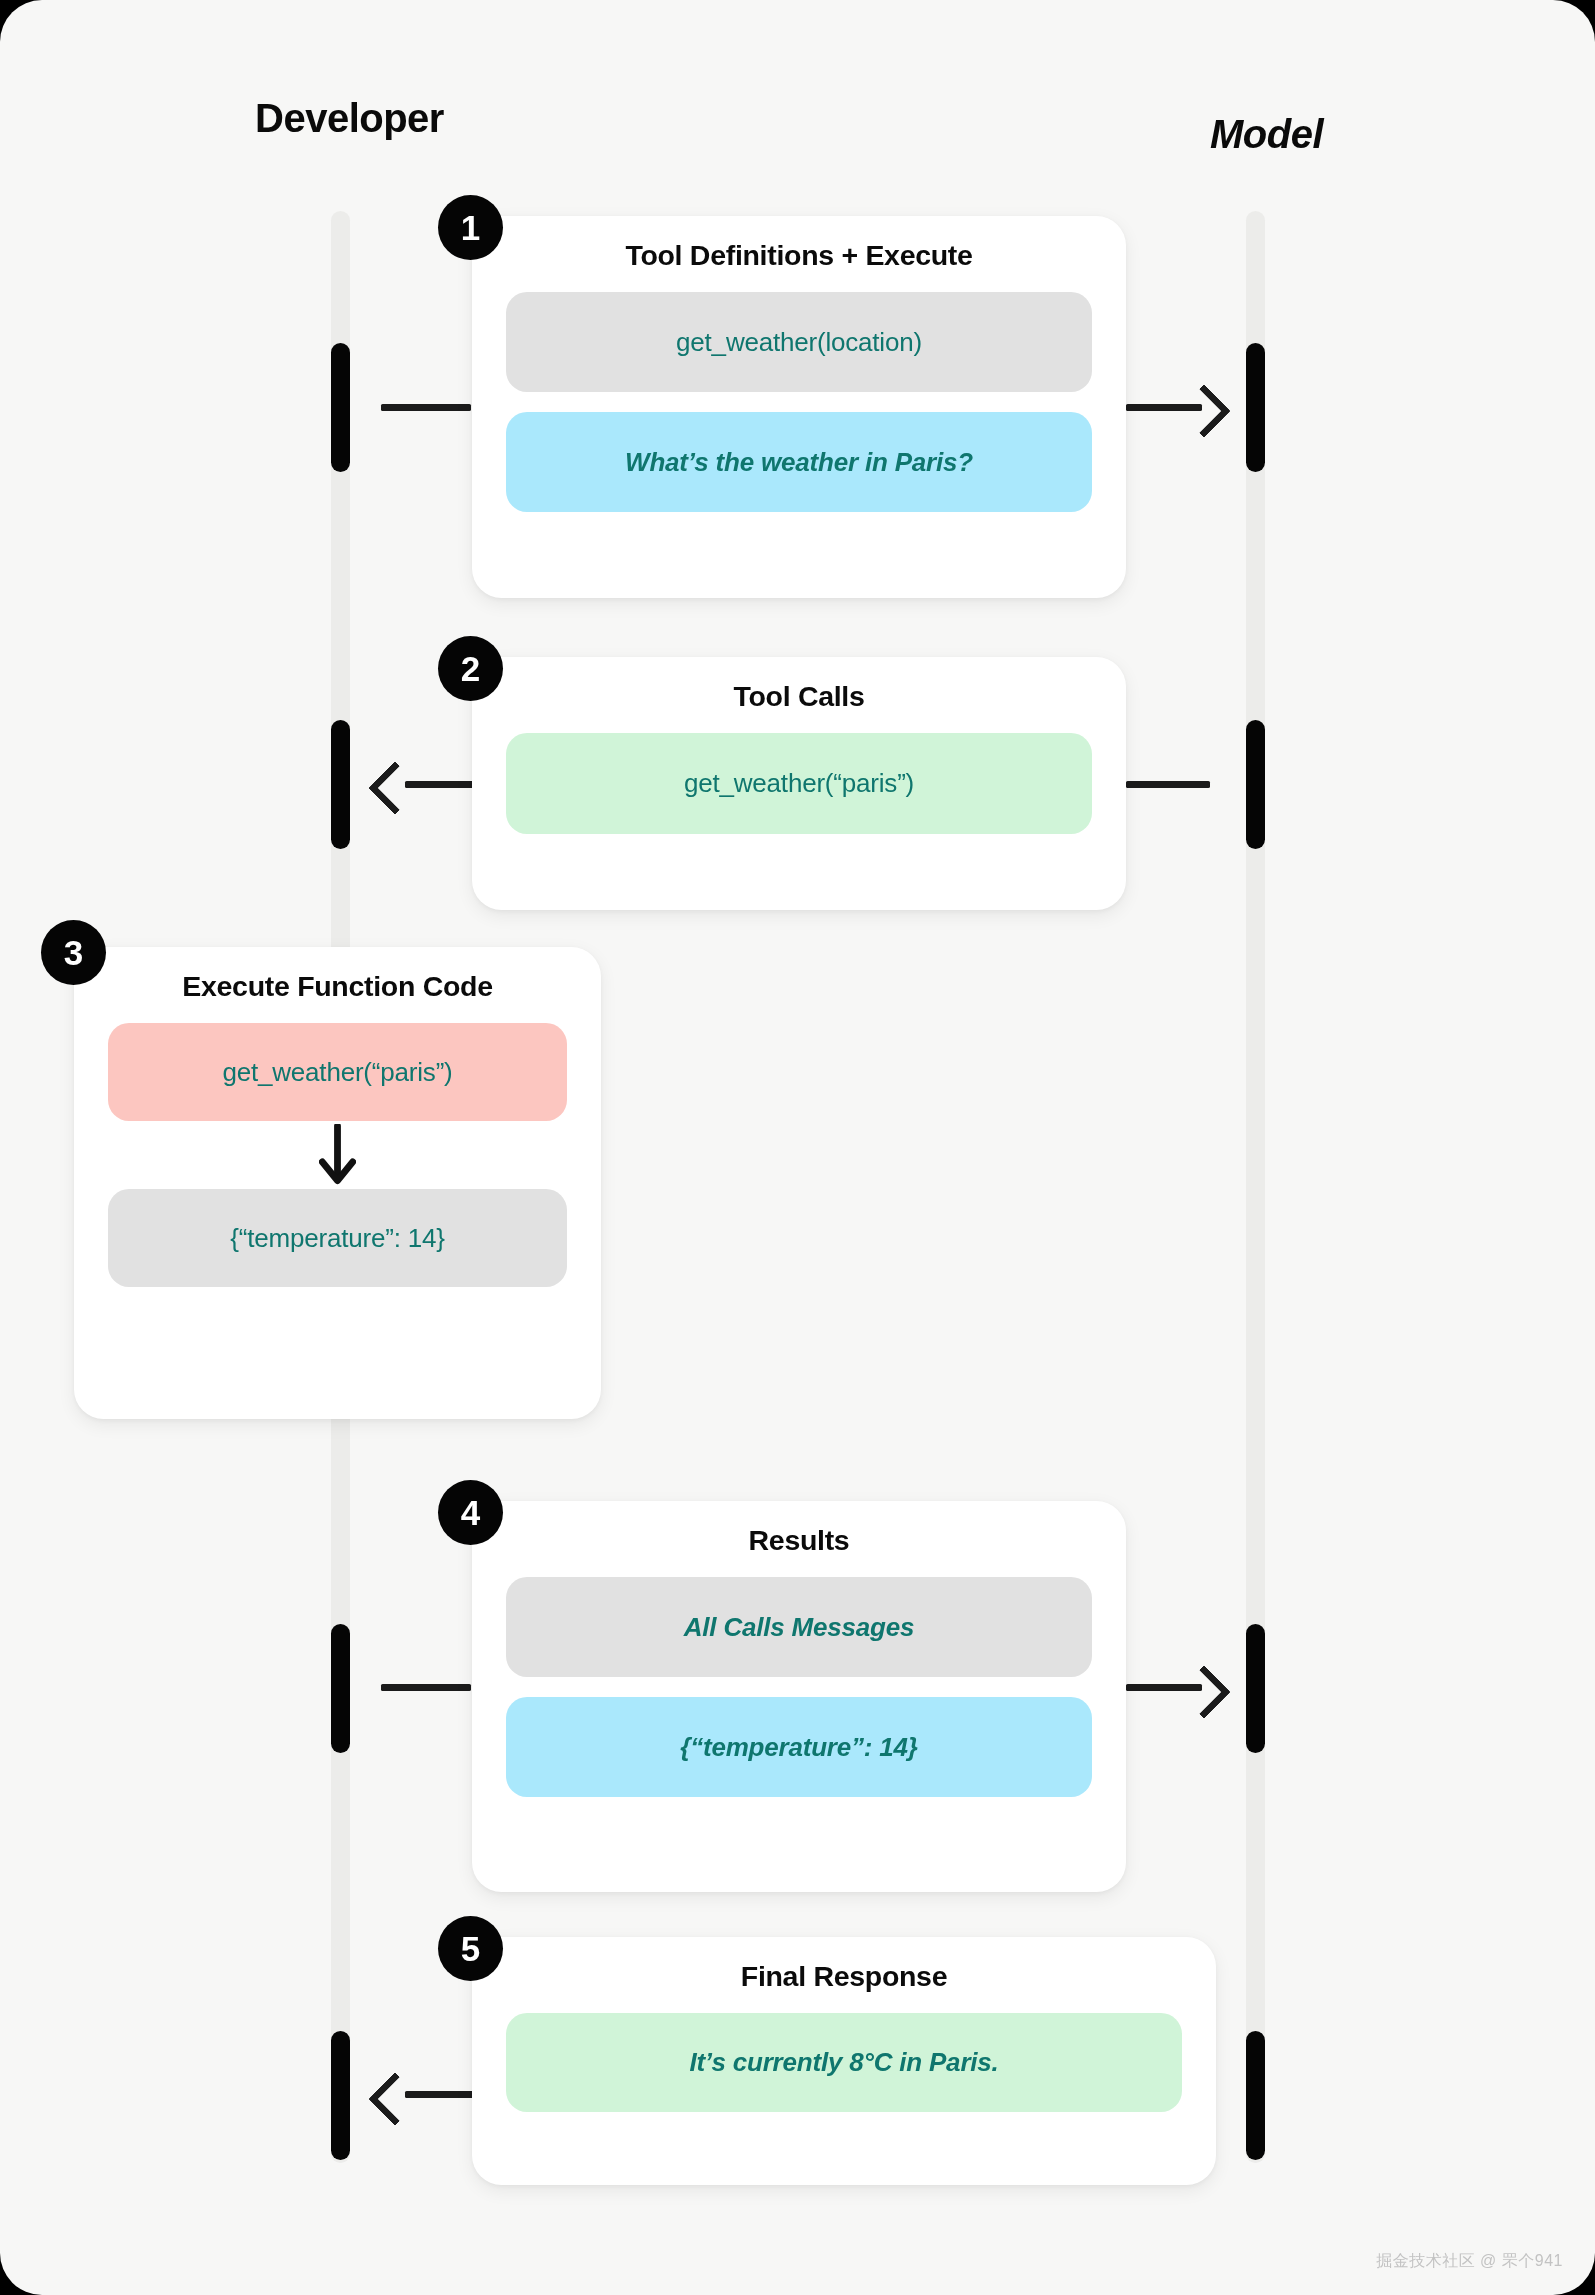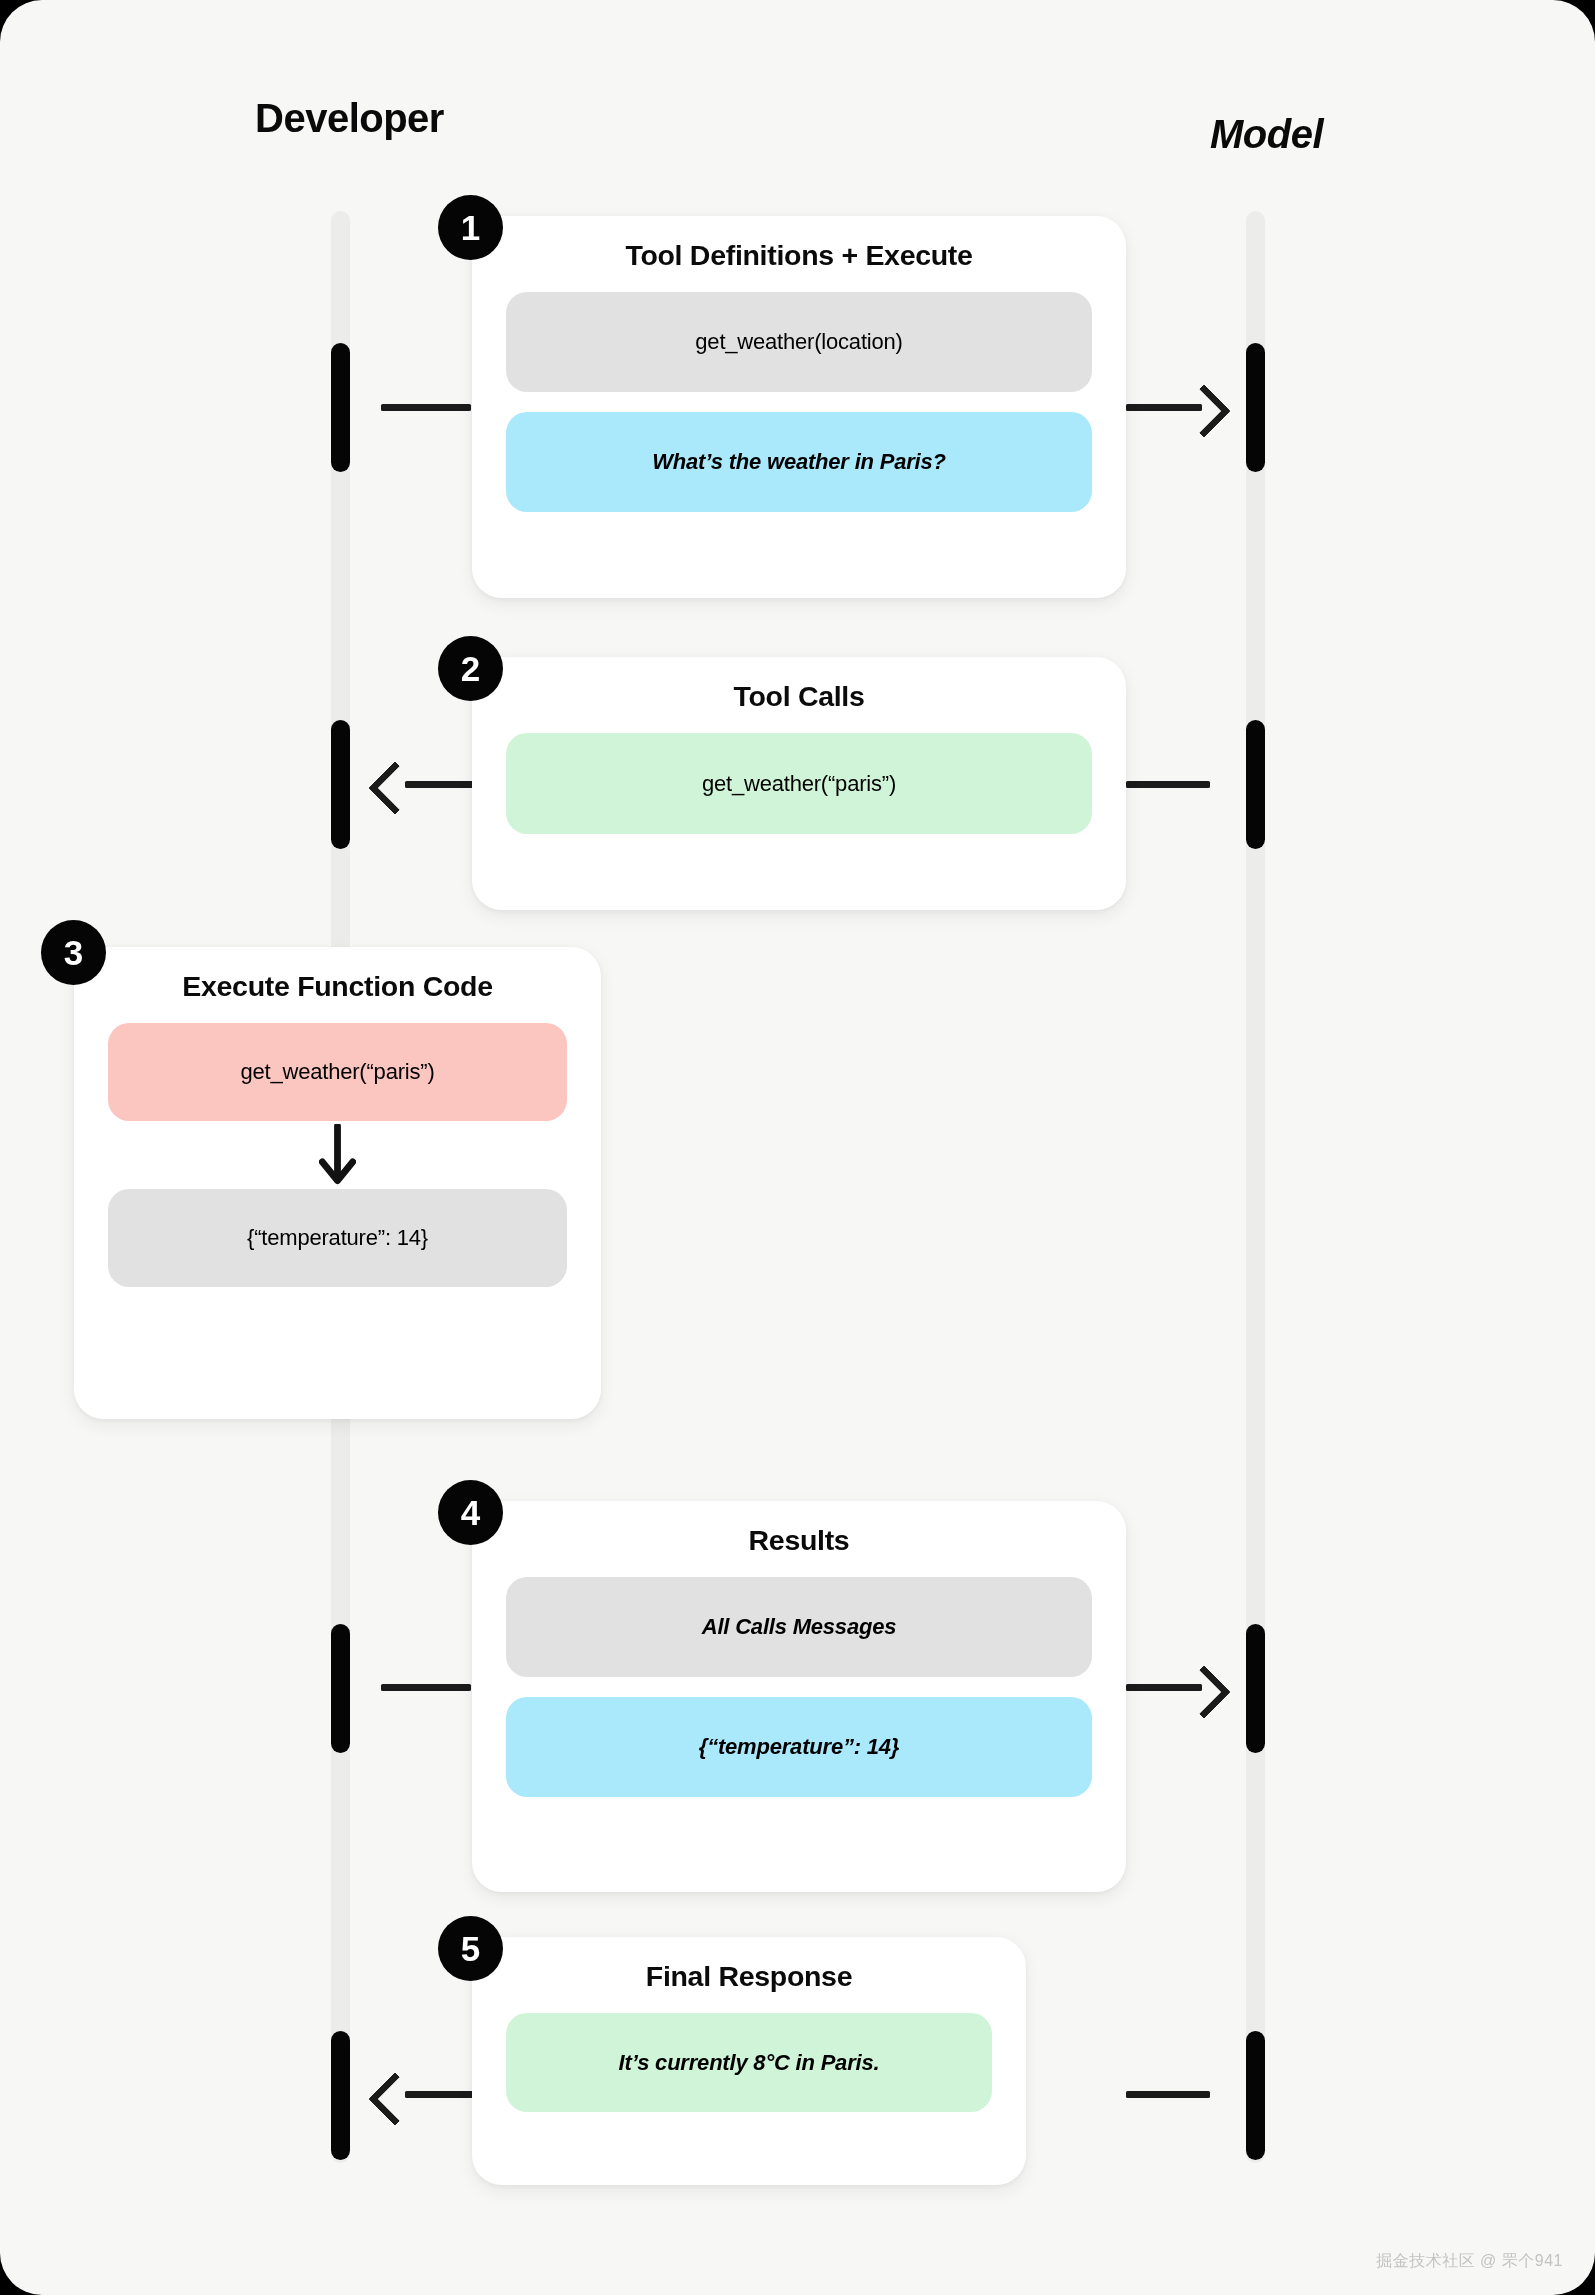--- a/index.html
+++ b/index.html
@@ -109,23 +109,23 @@
     color: #0B0B0B;
     letter-spacing: -0.3px;
     margin-bottom: 20px;
     white-space: nowrap;
   }
   .pill {
     display: flex;
     align-items: center;
     justify-content: center;
     border-radius: 21px;
-    font-size: 22px;
+    font-size: 26px;
     font-weight: 500;
-    color: #000000;
+    color: #0f766e;
     letter-spacing: -0.2px;
     text-align: center;
     box-sizing: border-box;
     padding: 0 12.7px;
   }
   .pill + .pill { margin-top: 20px; }
   .pill-gray  { background: #E1E1E1; }
   .pill-blue  { background: #AAE8FC; }
   .pill-green { background: #D0F4D8; }
   .pill-pink  { background: #FCC6C0; }
@@ -217,21 +217,21 @@
   </div>
 
   <div class="step-badge" style="left:438px; top:1480px;">4</div>
   <div class="card" style="left:472px; top:1501px; width:654px; height:391px;">
     <div class="card-title">Results</div>
     <div class="pill pill-gray pill-bold" style="height:100px;">All Calls Messages</div>
     <div class="pill pill-blue pill-bold" style="height:100px;">{“temperature”: 14}</div>
   </div>
 
   <div class="step-badge" style="left:438px; top:1916px;">5</div>
-  <div class="card" style="left:472px; top:1937px; width:554px; height:248px;">
+  <div class="card" style="left:472px; top:1937px; width:744px; height:248px;">
     <div class="card-title">Final Response</div>
     <div class="pill pill-green pill-bold" style="height:99px;">It’s currently 8°C in Paris.</div>
   </div>
 
   <div id="watermark">掘金技术社区 @ 罘个941</div>
 
 </div>
 
 
 </body></html>

